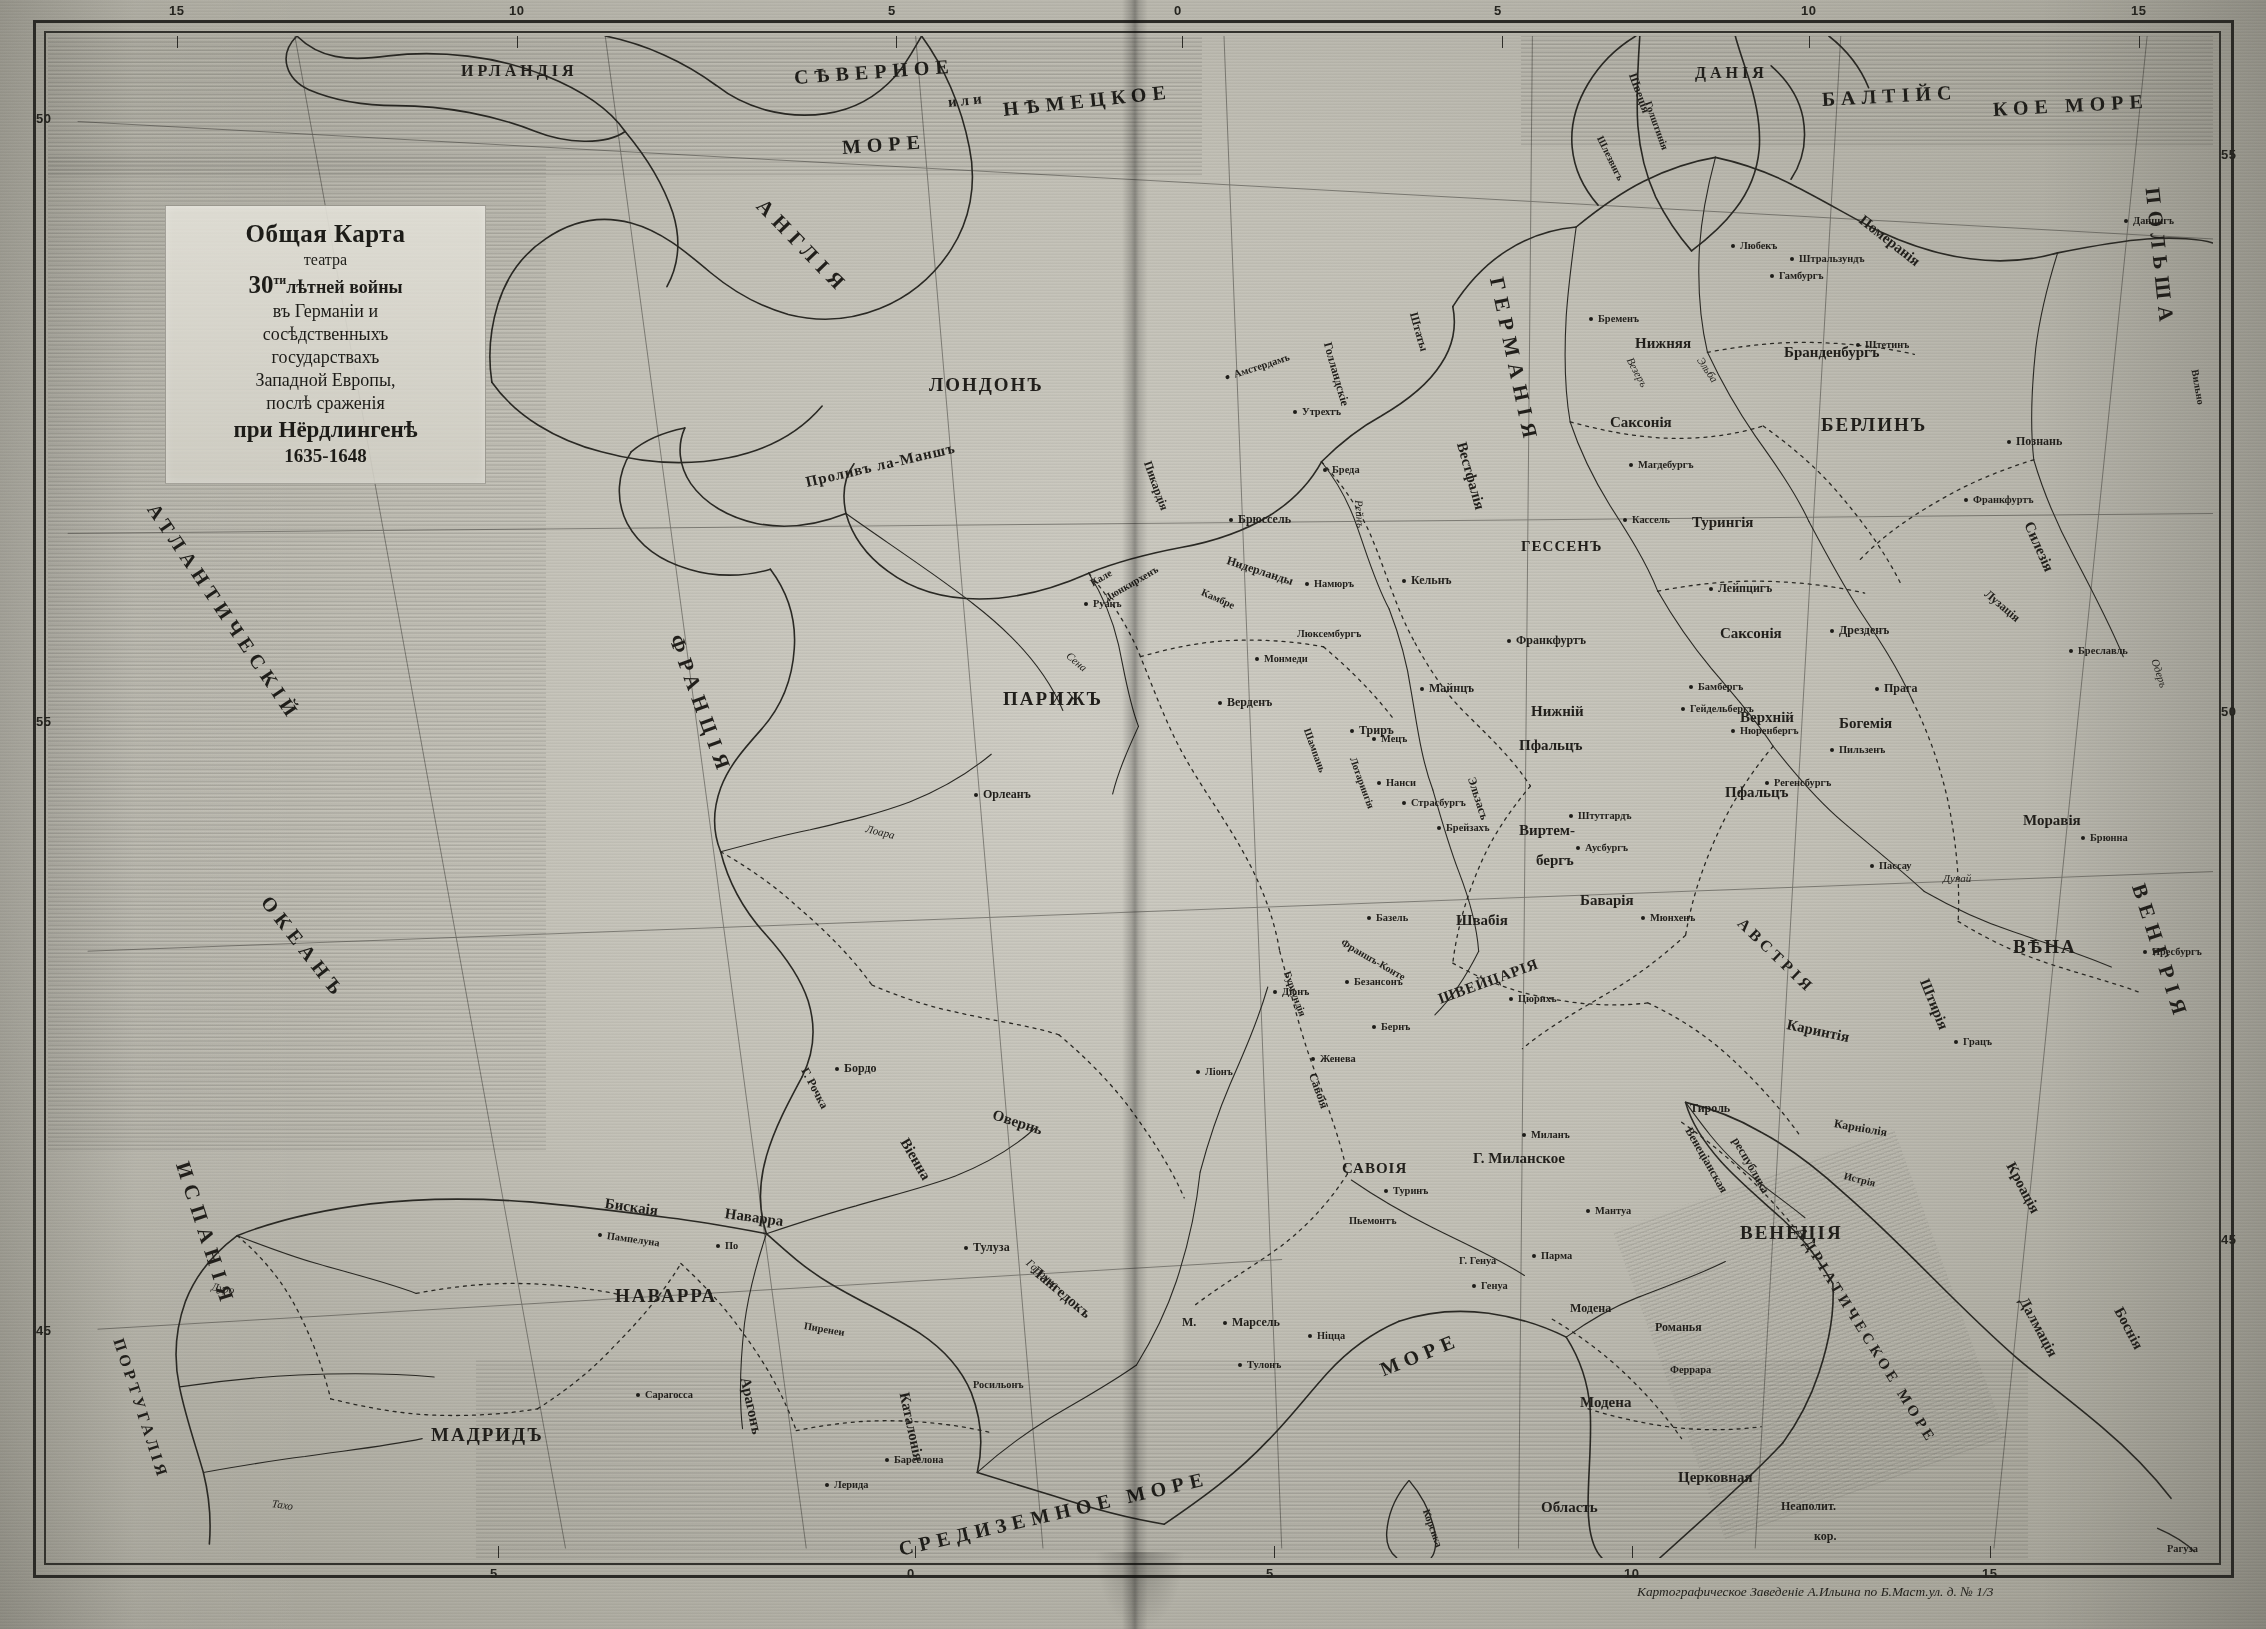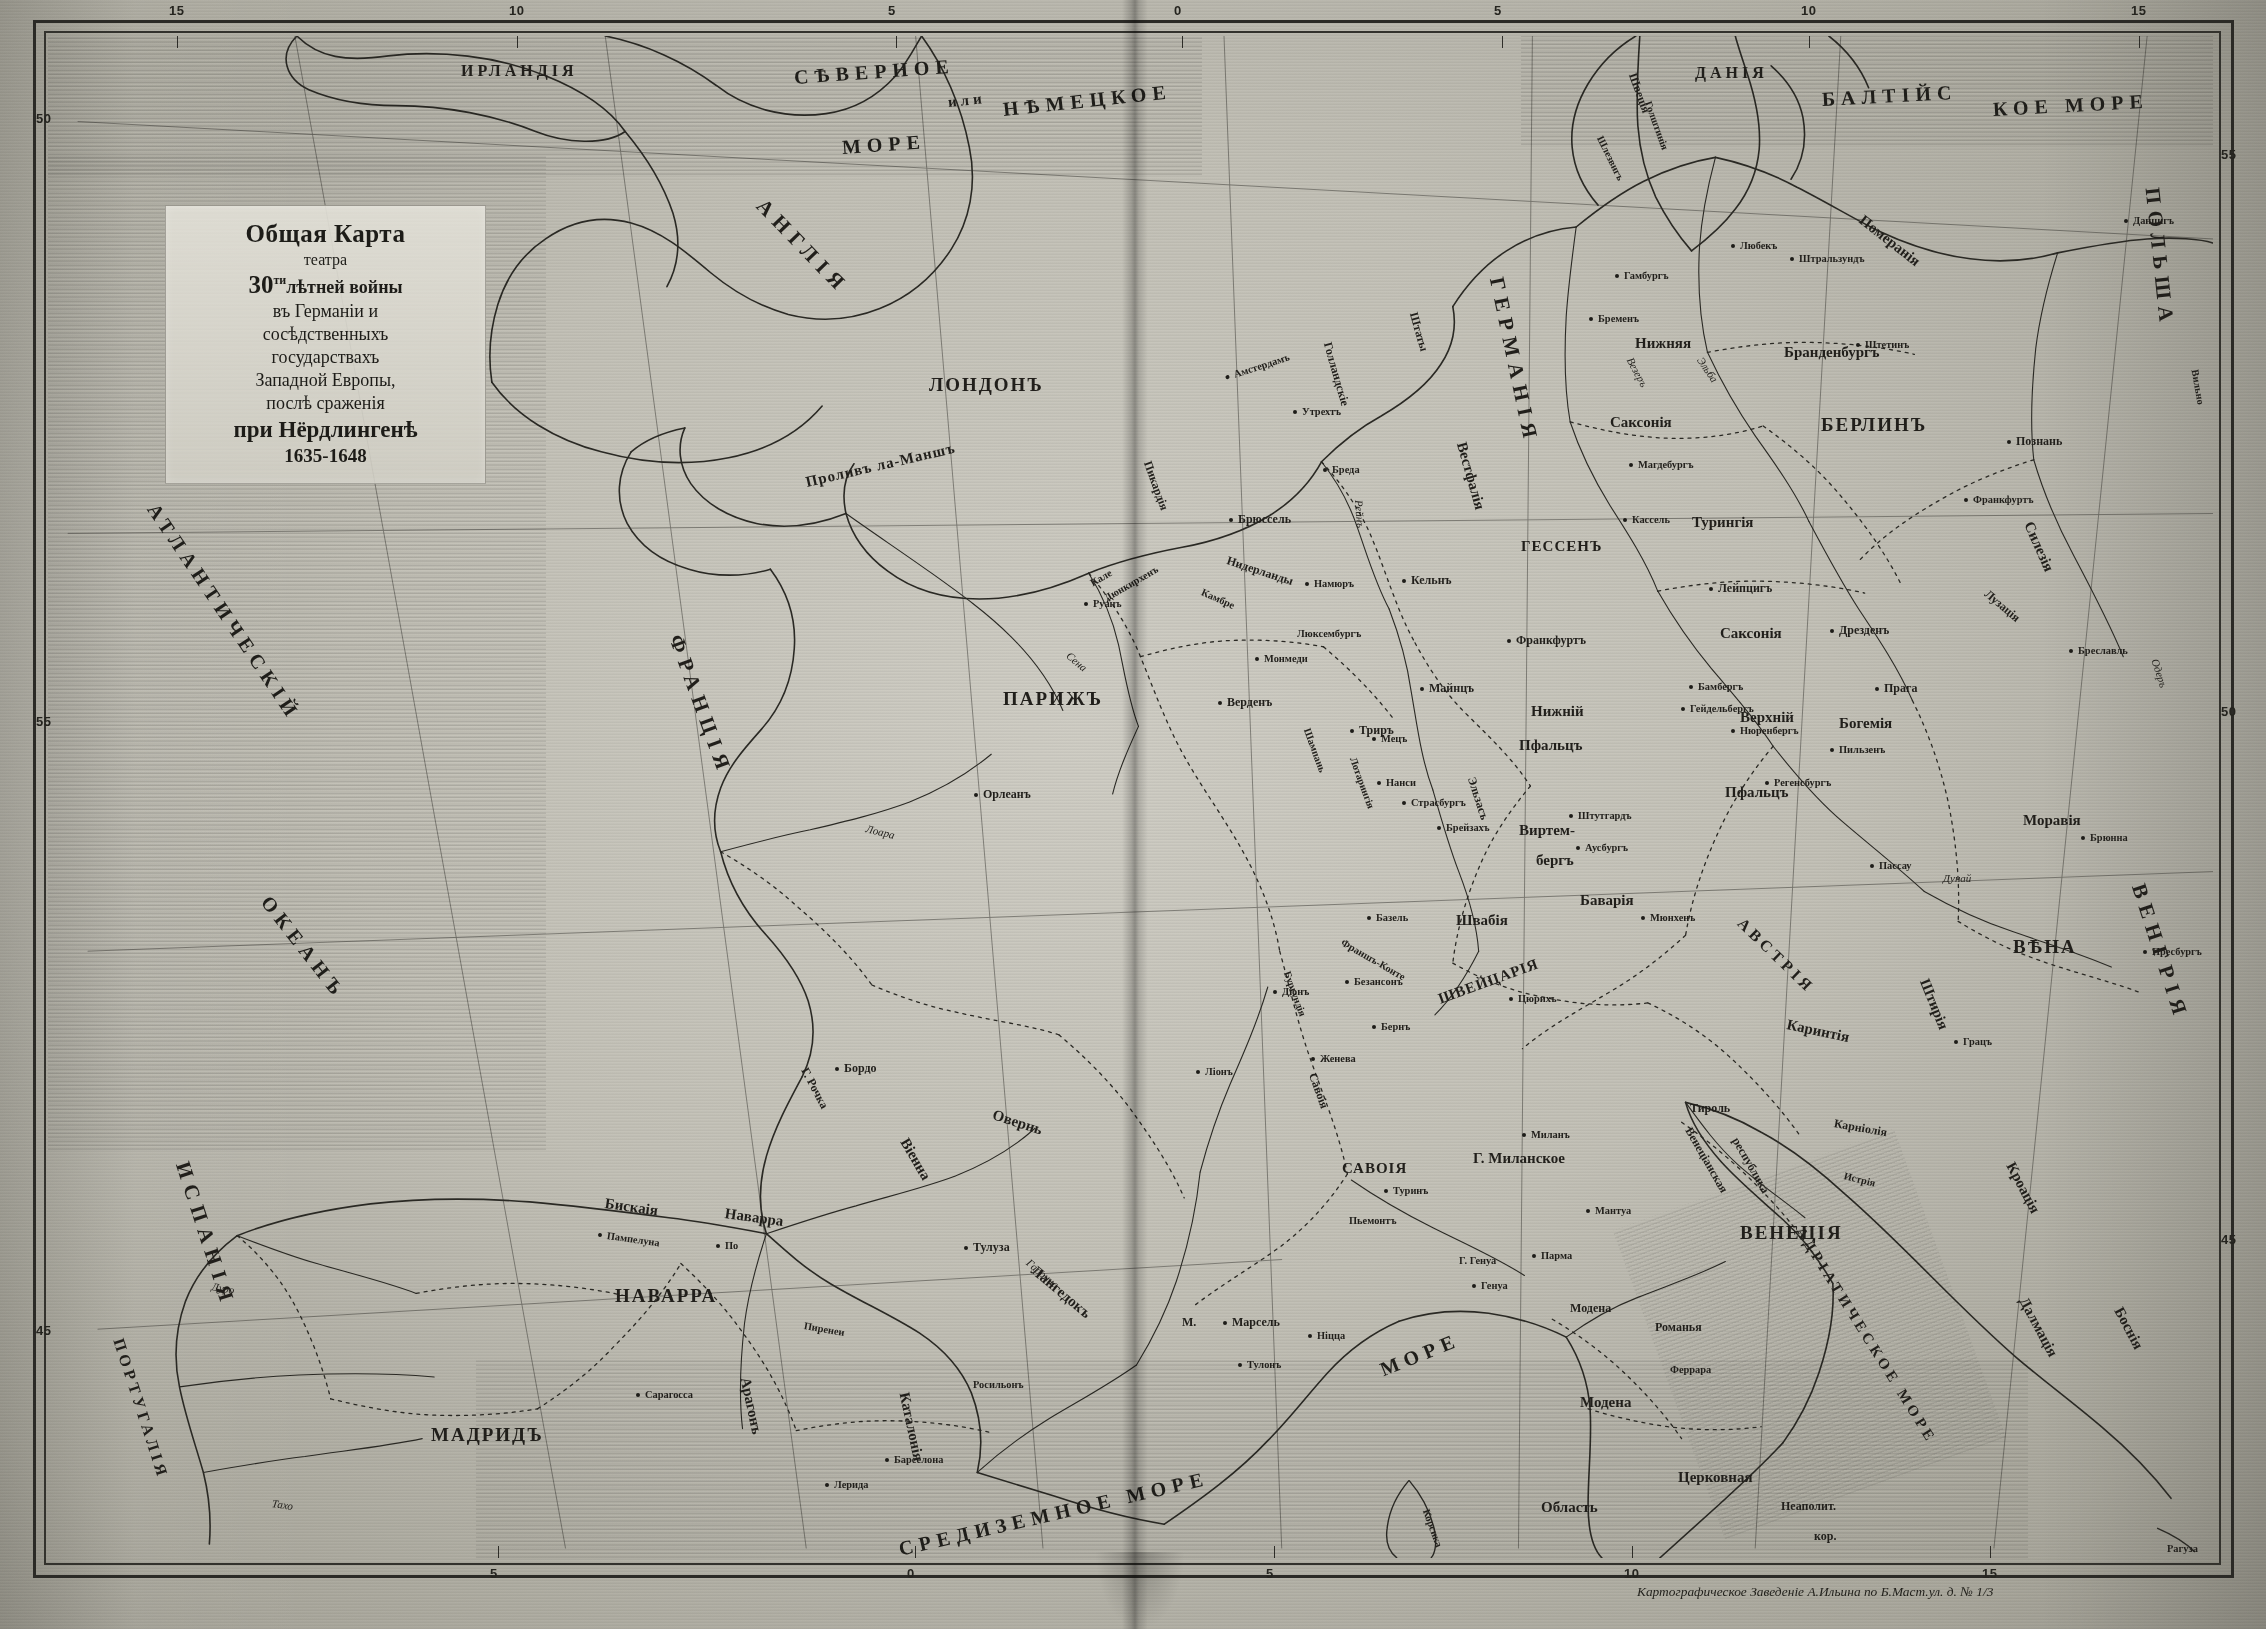--- a/index.html
+++ b/index.html
@@ -316,21 +316,21 @@
         <div class="lbl region tiny dot" style="left: 2030px; top: 609px;">Бреславль</div>
         <div class="lbl river" style="left: 2107px; top: 617px; transform: rotate(72deg);">Одеръ</div>
         <div class="lbl city" style="left: 1473px; top: 502px;">ГЕССЕНЪ</div>
         <div class="lbl region" style="left: 1644px; top: 478px;">Турингія</div>
         <div class="lbl region small dot" style="left: 1670px; top: 545px;">Лейпцигъ</div>
         <div class="lbl region" style="left: 1672px; top: 589px;">Саксонія</div>
         <div class="lbl region small dot" style="left: 1791px; top: 587px;">Дрезденъ</div>
         <div class="lbl region tiny dot" style="left: 1584px; top: 478px;">Кассель</div>
         <div class="lbl region tiny dot" style="left: 1590px; top: 423px;">Магдебургъ</div>
         <div class="lbl region tiny dot" style="left: 1550px; top: 277px;">Бременъ</div>
-        <div class="lbl region tiny dot" style="left: 1576px; top: 234px;">Гамбургъ</div>
+        <div class="lbl region tiny dot" style="left: 1731px; top: 234px;">Гамбургъ</div>
         <div class="lbl region tiny dot" style="left: 1692px; top: 204px;">Любекъ</div>
         <div class="lbl region tiny dot" style="left: 1817px; top: 303px;">Штетинъ</div>
         <div class="lbl region tiny dot" style="left: 1751px; top: 217px;">Штральзундъ</div>
         <div class="lbl river" style="left: 1582px; top: 316px; transform: rotate(62deg);">Везеръ</div>
         <div class="lbl river" style="left: 1652px; top: 316px; transform: rotate(56deg);">Эльба</div>
         <div class="lbl region" style="left: 1791px; top: 679px;">Богемія</div>
         <div class="lbl region small dot" style="left: 1836px; top: 645px;">Прага</div>
         <div class="lbl region tiny dot" style="left: 1791px; top: 708px;">Пильзенъ</div>
         <div class="lbl region tiny dot" style="left: 1650px; top: 645px;">Бамбергъ</div>
         <div class="lbl region tiny dot" style="left: 1692px; top: 689px;">Нюренбергъ</div>

